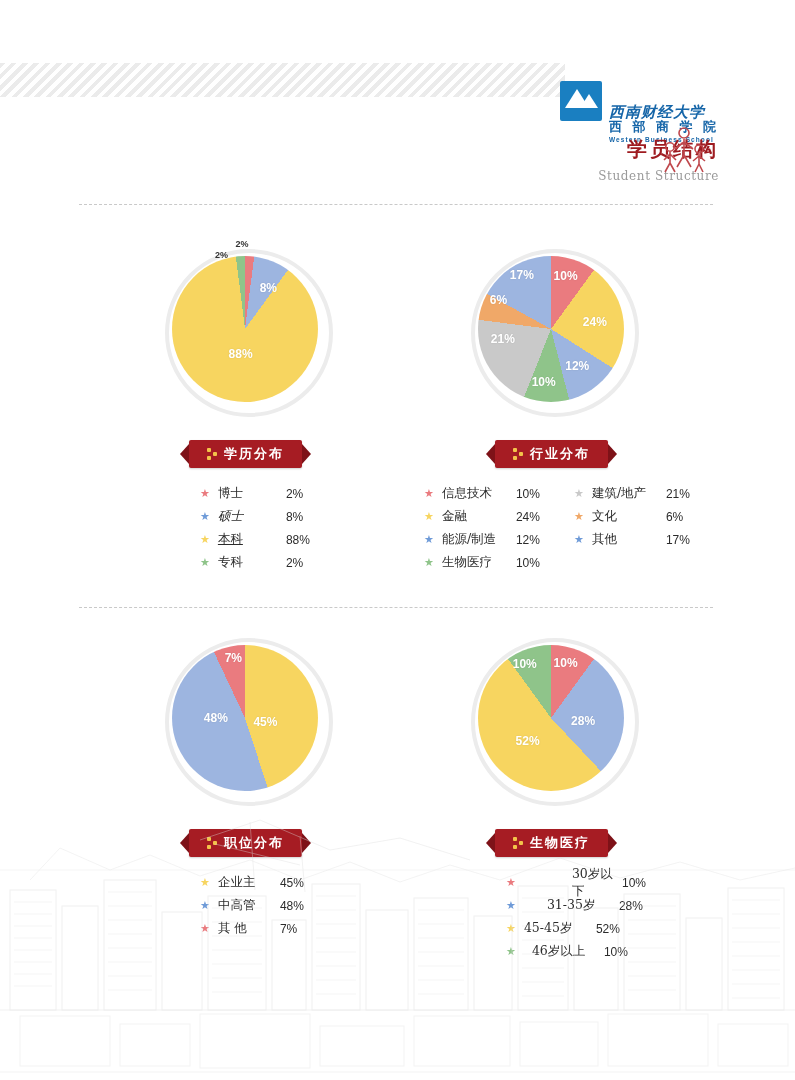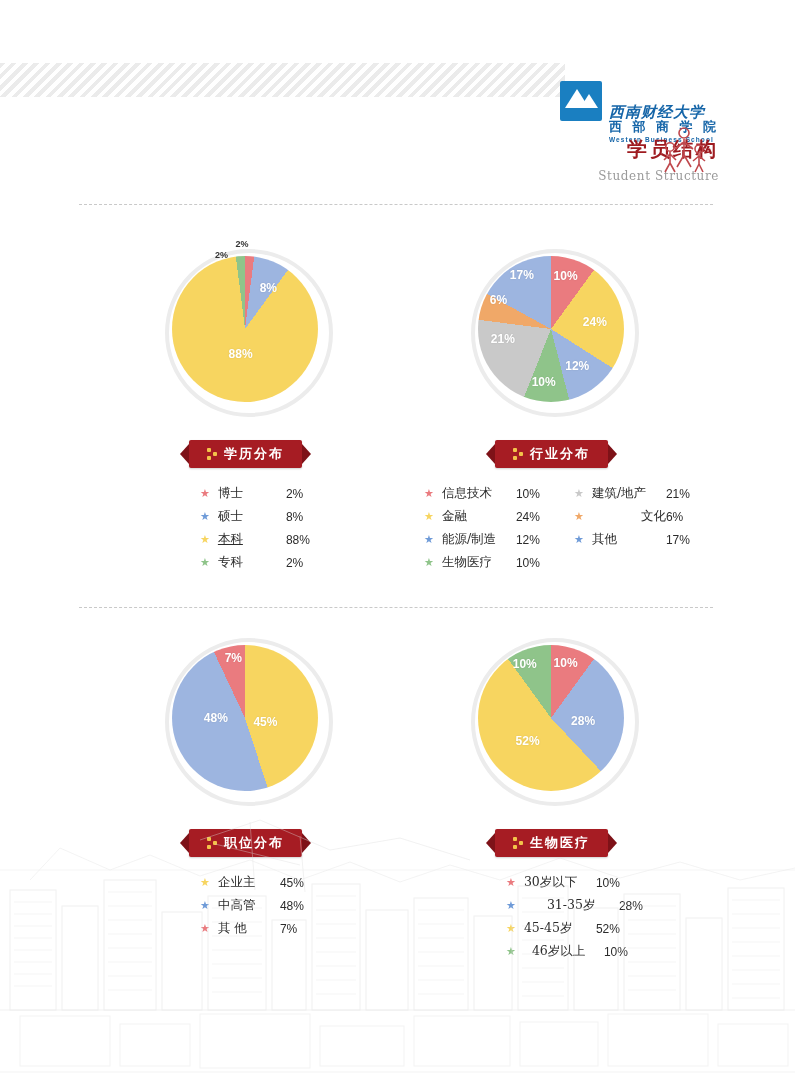--- a/index.html
+++ b/index.html
@@ -152,21 +152,21 @@
     <span class="banner-txt">学历分布</span>
   </div>
   <div class="legend legend-grid" style="left:200px;top:482px;grid-template-columns:132px;">
     <div class="legend-item">
       <span class="star" style="color:#ea7b7f;">★</span>
       <span class="lg-label" style="width:68px;">博士</span>
       <span class="lg-val">2%</span>
     </div>
     <div class="legend-item">
       <span class="star" style="color:#6f9bd8;">★</span>
-      <span class="lg-label" style="width:68px;">硕士</span>
+      <span class="lg-label" style="width:68px;font-style:italic;">硕士</span>
       <span class="lg-val">8%</span>
     </div>
     <div class="legend-item">
       <span class="star" style="color:#f7d560;">★</span>
       <span class="lg-label" style="width:68px;text-decoration:underline;">本科</span>
       <span class="lg-val">88%</span>
     </div>
     <div class="legend-item">
       <span class="star" style="color:#8fc48a;">★</span>
       <span class="lg-label" style="width:68px;">专科</span>
@@ -213,21 +213,21 @@
         <span class="lg-label" style="width:74px;">建筑/地产</span>
         <span class="lg-val">21%</span>
       </div>
       <div class="legend-item">
         <span class="star" style="color:#f7d560;">★</span>
         <span class="lg-label" style="width:74px;">金融</span>
         <span class="lg-val">24%</span>
       </div>
       <div class="legend-item">
         <span class="star" style="color:#f0a868;">★</span>
-        <span class="lg-label" style="width:74px;text-align:right;">文化</span>
+        <span class="lg-label" style="width:74px;">文化</span>
         <span class="lg-val">6%</span>
       </div>
       <div class="legend-item">
         <span class="star" style="color:#6f9bd8;">★</span>
         <span class="lg-label" style="width:74px;">能源/制造</span>
         <span class="lg-val">12%</span>
       </div>
       <div class="legend-item">
         <span class="star" style="color:#6f9bd8;">★</span>
         <span class="lg-label" style="width:74px;">其他</span>
@@ -295,21 +295,21 @@
     <span class="banner-dots">
         <i></i>
         <i></i>
         <i></i>
       </span>
     <span class="banner-txt">生物医疗</span>
   </div>
   <div class="legend legend-grid" style="left:506px;top:871px;grid-template-columns:140px;">
     <div class="legend-item">
       <span class="star" style="color:#ea7b7f;">★</span>
-      <span class="lg-label" style="width:72px;">30岁以下</span>
+      <span class="lg-label" style="width:72px;margin-left:48px;">30岁以下</span>
       <span class="lg-val">10%</span>
     </div>
     <div class="legend-item">
       <span class="star" style="color:#6f9bd8;">★</span>
       <span class="lg-label" style="width:72px;margin-left:23px;">31-35岁</span>
       <span class="lg-val">28%</span>
     </div>
     <div class="legend-item">
       <span class="star" style="color:#f7d560;">★</span>
       <span class="lg-label" style="width:72px;">45-45岁</span>

